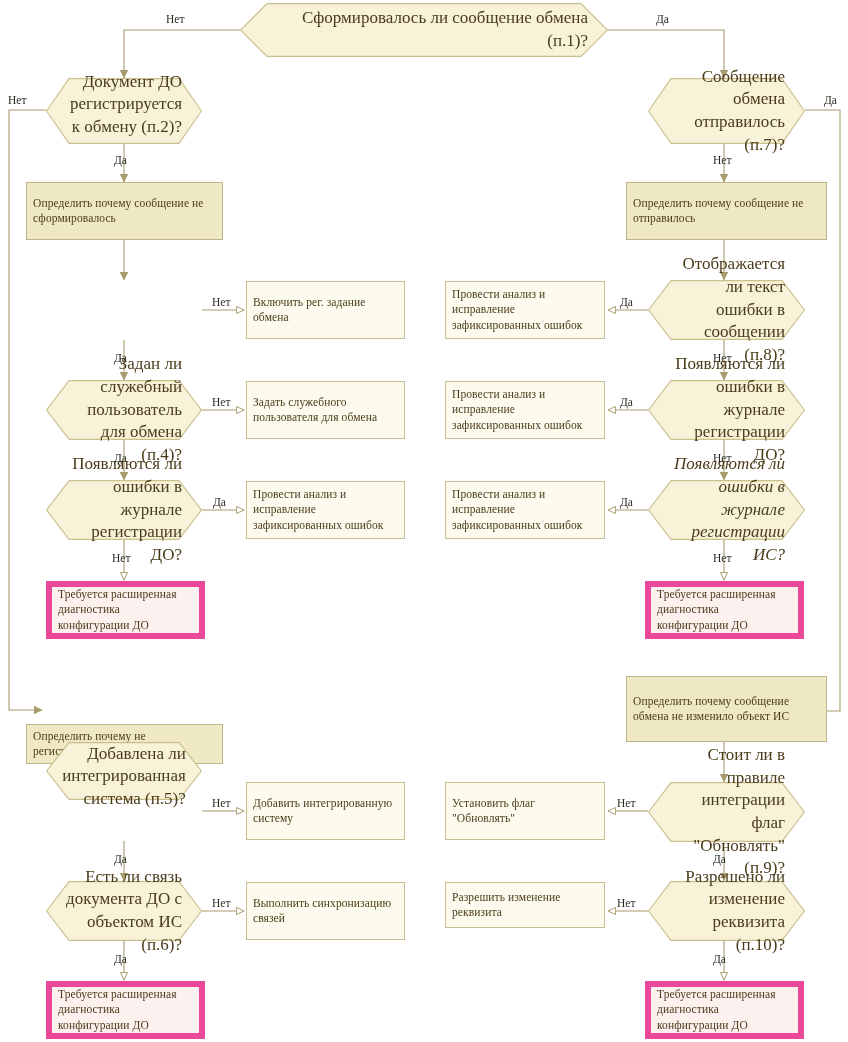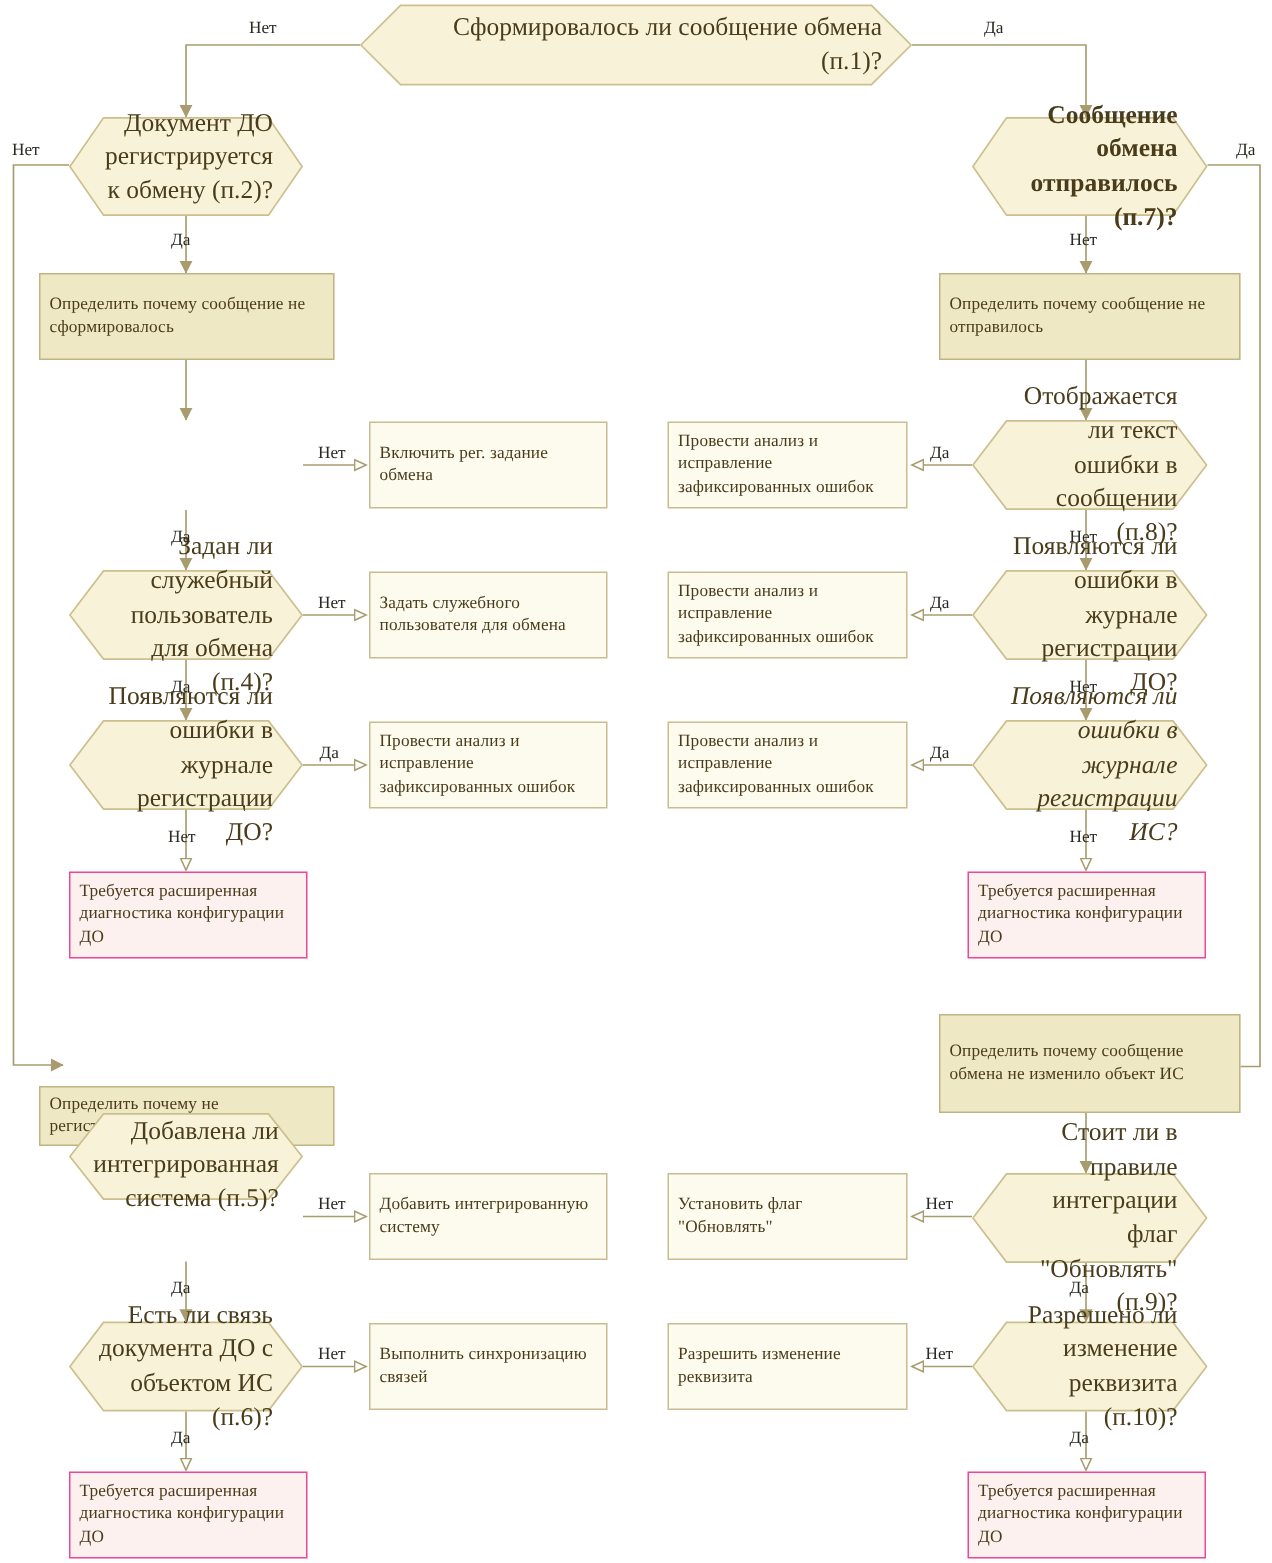--- a/index.html
+++ b/index.html
@@ -44,21 +44,21 @@
     border: 1px solid #c0b485;
   }
   
   .proc-light {
     background: #fdfbee;
     border: 1px solid #c8bd92;
   }
   
   .proc-pink {
     background: #fdf1ef;
-    border: 1px solid #ec4899;
+    border: 6px solid #ec4899;
   }
   .hexwrap {
     position: absolute;
   }
   .hexwrap svg {
     position: absolute;
     left: 0; top: 0;
     overflow: visible;
   }
   .hexlabel {
@@ -216,21 +216,21 @@
     <svg width="156" height="60" viewBox="0 0 156 60" preserveAspectRatio="none">
       <polygon points="23,0.6 133,0.6 155.4,30 133,59.4 23,59.4 0.6,30" fill="#f7f2d8" stroke="#cbbf8e" stroke-width="1.1"></polygon>
     </svg>
     <div class="hexlabel">Есть ли связь документа ДО с объектом ИС (п.6)?</div>
   </div>
 
   <div class="node proc-light" style="left:246px; top:882px; width:159px; height:58px;">Выполнить синхронизацию связей</div>
 
   <div class="node proc-pink" style="left:46px; top:981px; width:159px; height:58px;">Требуется расширенная диагностика конфигурации ДО</div>
 
-  <div class="hexwrap" style="left:648px; top:78px; width:157px; height:66px;font-weight:bold;">
+  <div class="hexwrap" style="left:648px; top:78px; width:157px; height:66px;">
     <svg width="157" height="66" viewBox="0 0 157 66" preserveAspectRatio="none">
       <polygon points="23,0.6 134,0.6 156.4,33 134,65.4 23,65.4 0.6,33" fill="#f7f2d8" stroke="#cbbf8e" stroke-width="1.1"></polygon>
     </svg>
     <div class="hexlabel">Сообщение обмена отправилось (п.7)?</div>
   </div>
 
   <div class="node proc-dark" style="left:626px; top:182px; width:201px; height:58px;">Определить почему сообщение не отправилось</div>
 
   <div class="hexwrap" style="left:648px; top:280px; width:157px; height:60px;">
     <svg width="157" height="60" viewBox="0 0 157 60" preserveAspectRatio="none">
@@ -272,21 +272,21 @@
 
   <div class="node proc-light" style="left:445px; top:782px; width:160px; height:58px;">Установить флаг "Обновлять"</div>
 
   <div class="hexwrap" style="left:648px; top:881px; width:157px; height:60px;">
     <svg width="157" height="60" viewBox="0 0 157 60" preserveAspectRatio="none">
       <polygon points="23,0.6 134,0.6 156.4,30 134,59.4 23,59.4 0.6,30" fill="#f7f2d8" stroke="#cbbf8e" stroke-width="1.1"></polygon>
     </svg>
     <div class="hexlabel">Разрешено ли изменение реквизита (п.10)?</div>
   </div>
 
-  <div class="node proc-light" style="left:445px; top:882px; width:160px; height:58px;font-family:Liberation Serif, serif;">Разрешить изменение реквизита</div>
+  <div class="node proc-light" style="left:445px; top:882px; width:160px; height:46px;font-family:Liberation Serif, serif;">Разрешить изменение реквизита</div>
 
   <div class="node proc-pink" style="left:645px; top:981px; width:159px; height:58px;">Требуется расширенная диагностика конфигурации ДО</div>
 
   <div class="elabel" style="left:166px; top:14px;">Нет</div>
   <div class="elabel" style="left:656px; top:14px;">Да</div>
 
   <div class="elabel" style="left:8px;   top:95px;">Нет</div>
   <div class="elabel" style="left:114px; top:155px;">Да</div>
 
   <div class="elabel" style="left:212px; top:297px;">Нет</div>

